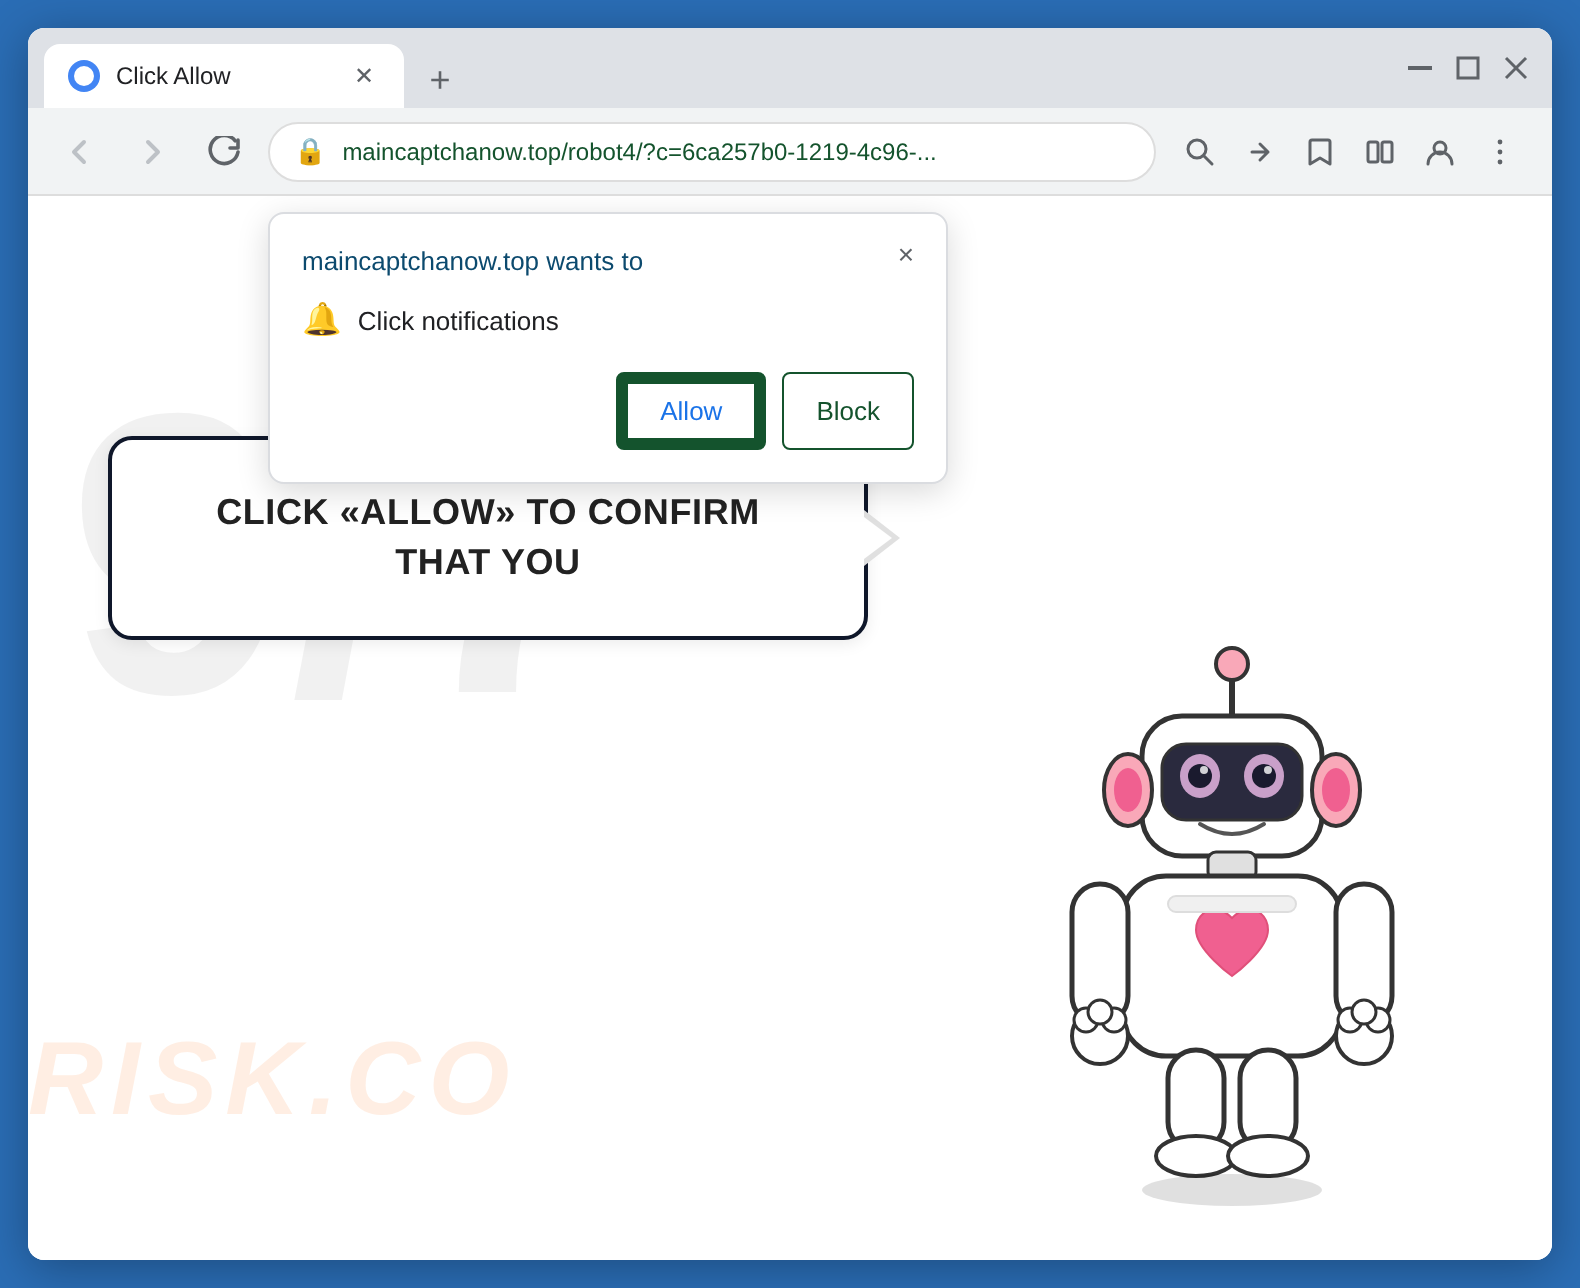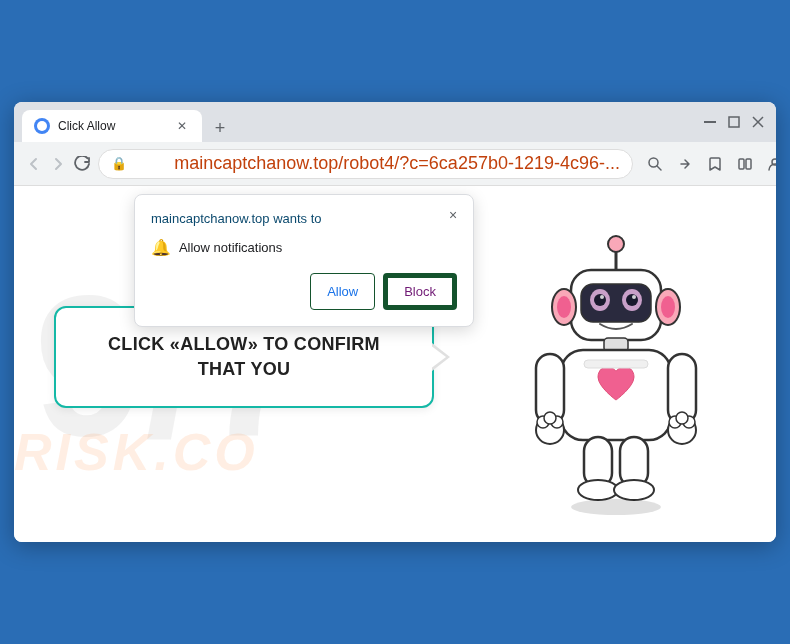--- a/index.html
+++ b/index.html
@@ -9,21 +9,21 @@
       background: #2a6db5;
       display: flex;
       align-items: center;
       justify-content: center;
       font-family: -apple-system, BlinkMacSystemFont, 'Segoe UI', Arial, sans-serif;
       overflow: hidden;
     }
 
     .browser-window {
       width: 762px;
-      height: 440px;
+      height: 616px;
       background: #fff;
       border-radius: 8px;
       box-shadow: 0 4px 24px rgba(0,0,0,0.3);
       display: flex;
       flex-direction: column;
       overflow: hidden;
     }
 
     
     .title-bar {
@@ -166,27 +166,26 @@
       padding: 0 12px;
       gap: 8px;
     }
 
     .lock-icon {
       color: #5f6368;
       font-size: 13px;
     }
 
     .url-text {
-      font-size: 18px;
-      color: #c2410c;
+      font-size: 12px;
+      color: #14532d;
       flex: 1;
       overflow: hidden;
       text-overflow: ellipsis;
       white-space: nowrap;
-      margin-left: 39px;
     }
 
     .nav-actions {
       display: flex;
       gap: 2px;
     }
 
     
     .page-content {
       flex: 1;
@@ -283,39 +282,39 @@
       border-radius: 4px;
       font-size: 13px;
       cursor: pointer;
       border: none;
       font-weight: 500;
     }
 
     .popup-btn-allow {
       background: #fff;
       color: #1a73e8;
+      border: 6px solid #14532d;
+    }
+
+    .popup-btn-block {
+      background: #fff;
+      color: #14532d;
       border: 1px solid #14532d;
-    }
-
-    .popup-btn-block {
-      background: #fff;
-      color: #701a75;
-      border: 5px solid #14532d;
     }
 
     .speech-bubble-area {
       position: absolute;
       left: 40px;
       top: 120px;
       width: 380px;
     }
 
     .speech-bubble {
       background: #fff;
-      border: 2px solid #14b8a6;
+      border: 2px solid #0f172a;
       border-radius: 12px;
       padding: 24px 28px;
       position: relative;
       box-shadow: 0 2px 8px rgba(0,0,0,0.08);
     }
 
     .speech-bubble::after {
       content: '';
       position: absolute;
       right: -18px;
@@ -481,21 +480,21 @@
         <div class="bg-numbers">9/7</div>
         <div class="watermark-sub">RISK.CO</div>
       </div>
     </div>
 
     <div class="notification-popup">
       <div class="popup-close">×</div>
       <div class="popup-title">maincaptchanow.top wants to</div>
       <div class="popup-notification-item">
         <span class="bell-icon">🔔</span>
-        <span class="popup-notification-text">Allow notifications</span>
+        <span class="popup-notification-text">Click notifications</span>
       </div>
       <div class="popup-buttons">
         <button class="popup-btn popup-btn-allow">Allow</button>
         <button class="popup-btn popup-btn-block">Block</button>
       </div>
     </div>
 
     <div class="speech-bubble-area">
       <div class="speech-bubble">
         <div class="bubble-text">

